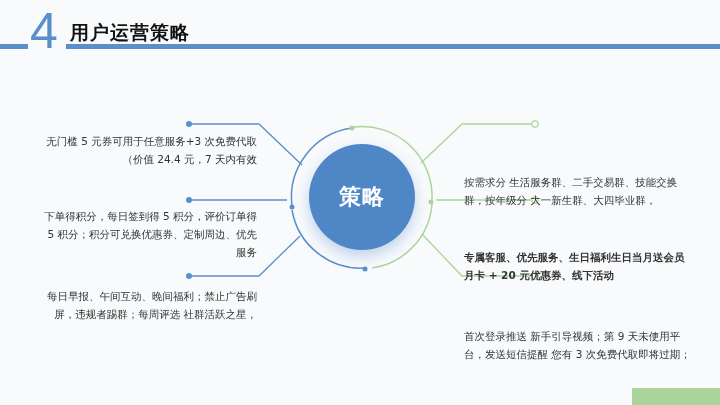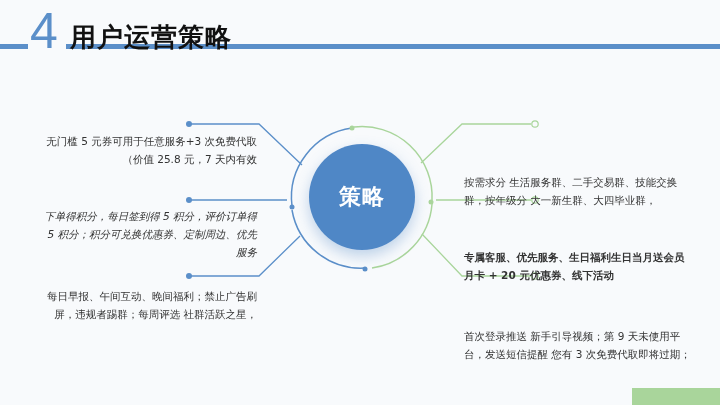--- a/index.html
+++ b/index.html
@@ -1,21 +1,21 @@
 <!DOCTYPE html>
 <html><head>
 <meta charset="utf-8">
 <style>
   html, body { margin:0; padding:0; }
   body { width:720px; height:405px; background:#f8fafc; position:relative; overflow:hidden;
          font-family:"DejaVu Sans","Liberation Sans",sans-serif; }
   .hdr-line { position:absolute; top:44px; height:5px; background:#5b8fc9; }
   .hdr-num { position:absolute; left:30px; top:6px; font-size:50px; line-height:50px; color:#5b8fc9;
              font-family:"Liberation Sans",sans-serif; font-weight:400; }
-  .hdr-title { position:absolute; left:70px; top:20px; font-size:26px; font-weight:bold; color:#111; letter-spacing:1px; }
+  .hdr-title { position:absolute; left:70px; top:20px; font-size:19px; font-weight:bold; color:#111; letter-spacing:1px; }
   svg.lines { position:absolute; left:0; top:0; }
   .center { position:absolute; left:309px; top:144px; width:106px; height:106px; border-radius:50%;
             background:#4f87c6; box-shadow:0 6px 14px rgba(79,135,198,0.35);
             display:flex; align-items:center; justify-content:center; }
   .center span { color:#fff; font-size:22px; font-weight:bold; letter-spacing:1px; }
   .txt { position:absolute; font-size:10.5px; line-height:18px; color:#333; }
   .l { text-align:right; width:215px; }
   .r { text-align:left; width:230px;margin-top:40px; }
   .corner { position:absolute; left:632px; top:388px; width:88px; height:17px; background:#a9d59b; }
 </style>
@@ -50,21 +50,21 @@
   <polyline points="531,200 436,200" fill="none" stroke="#a9d59b" stroke-width="1.3"></polyline>
   <circle cx="535" cy="200" r="3.2" fill="none" stroke="#a9d59b" stroke-width="1.2"></circle>
   <polyline points="531,276 462,276 422,234" fill="none" stroke="#a9d59b" stroke-width="1.3"></polyline>
   <circle cx="535" cy="276" r="3.2" fill="none" stroke="#a9d59b" stroke-width="1.2"></circle>
 </svg>
 
 <div class="center">
   <span>策略</span>
 </div>
 
-<div class="txt l" style="left:42px;top:132px;">无门槛 5 元券可用于任意服务+3 次免费代取（价值 25.8 元，7 天内有效</div>
-<div class="txt l" style="left:42px;top:207px;font-style:italic;">下单得积分，每日签到得 5 积分，评价订单得 5 积分；积分可兑换优惠券、定制周边、优先服务</div>
+<div class="txt l" style="left:42px;top:132px;">无门槛 5 元券可用于任意服务+3 次免费代取（价值 24.4 元，7 天内有效</div>
+<div class="txt l" style="left:42px;top:207px;">下单得积分，每日签到得 5 积分，评价订单得 5 积分；积分可兑换优惠券、定制周边、优先服务</div>
 <div class="txt l" style="left:42px;top:287px;">每日早报、午间互动、晚间福利；禁止广告刷屏，违规者踢群；每周评选 社群活跃之星，</div>
 
 <div class="txt r" style="left:464px;top:133px;">按需求分 生活服务群、二手交易群、技能交换群，按年级分 大一新生群、大四毕业群，</div>
 <div class="txt r" style="left:464px;top:208px;font-weight:bold;">专属客服、优先服务、生日福利生日当月送会员月卡 + 20 元优惠券、线下活动</div>
 <div class="txt r" style="left:464px;top:287px;">首次登录推送 新手引导视频；第 9 天未使用平台，发送短信提醒 您有 3 次免费代取即将过期；</div>
 
 <div class="corner"></div>
 
 </body></html>

